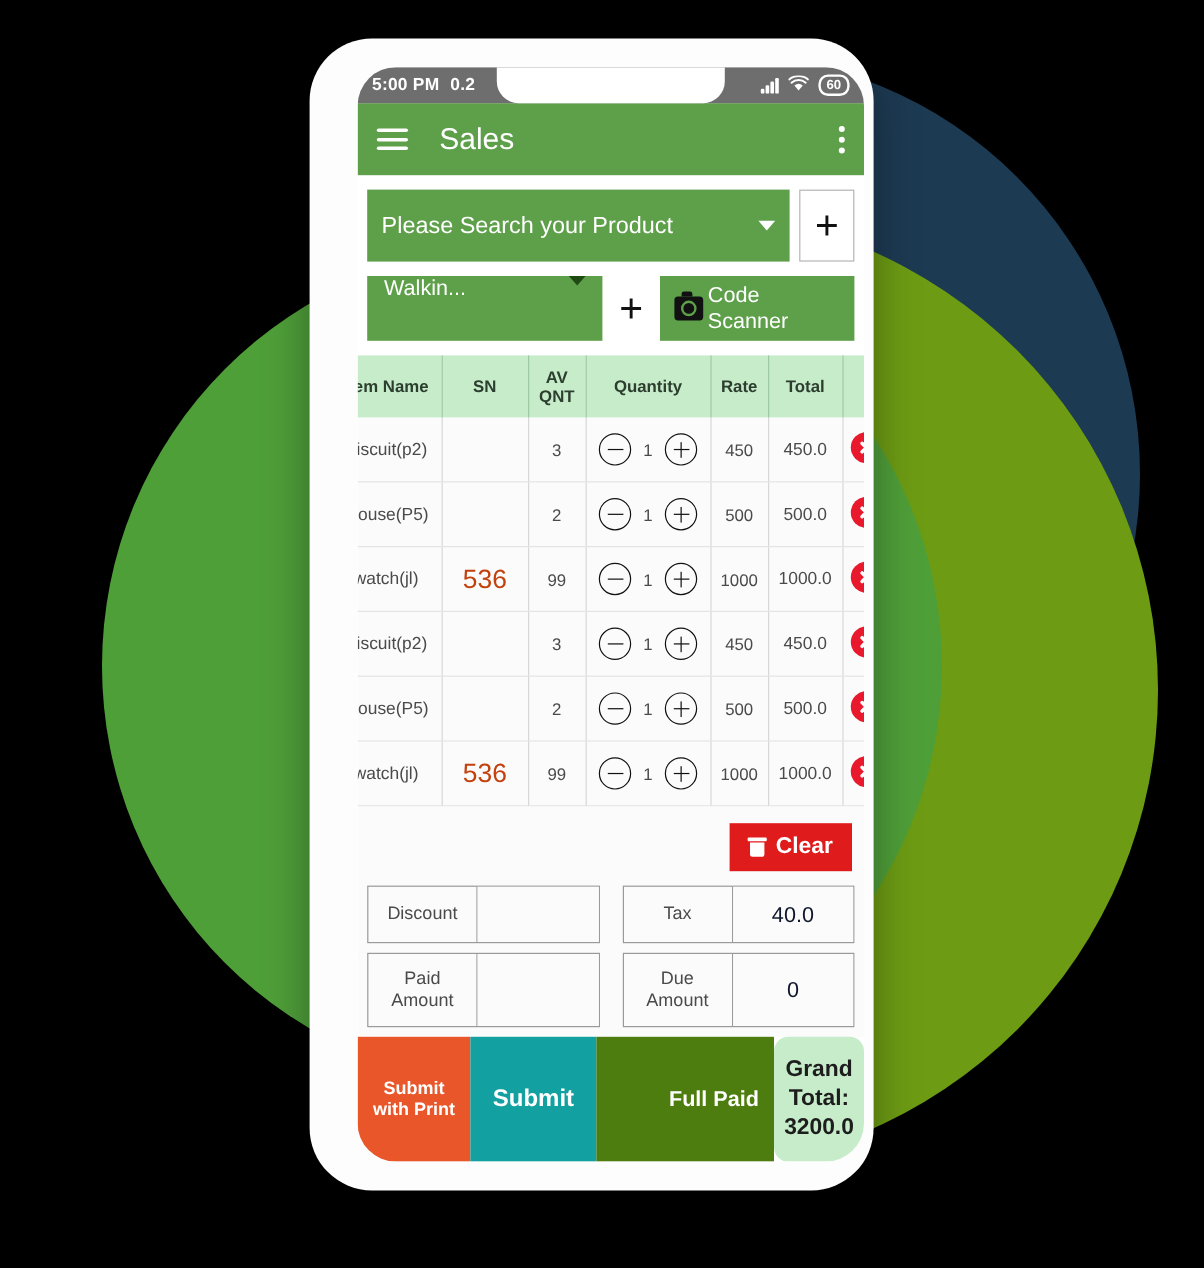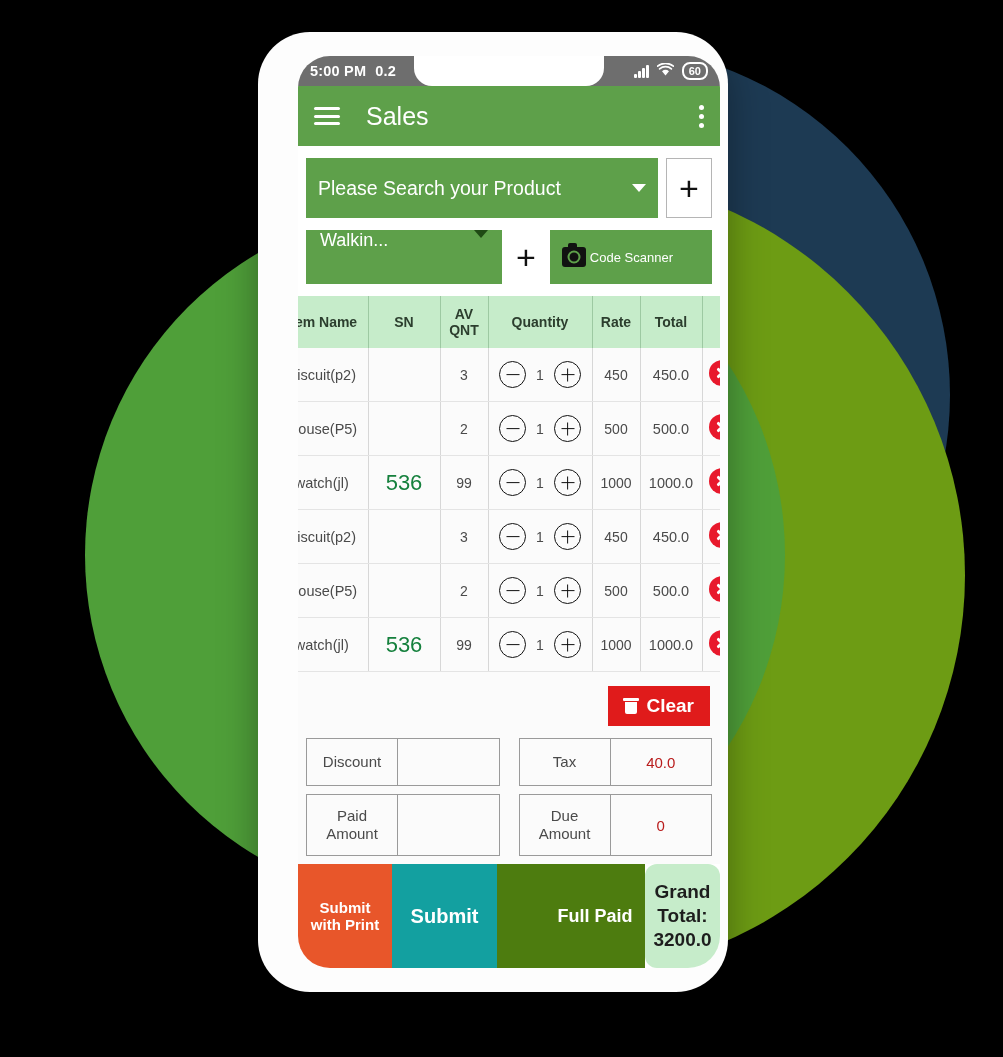--- a/index.html
+++ b/index.html
@@ -199,21 +199,21 @@
   }
   #code-scanner-button {
     flex: 1;
     background: #5ea04a;
     color: #ffffff;
     height: 54px;
     display: flex;
     align-items: center;
     gap: 4px;
     padding: 0 12px;
-    font-size: 13px;
+    font-size: 18px;
     cursor: pointer;
   }
   #camera-icon {
     width: 24px; height: 20px;
     background: #111;
     border-radius: 3px;
     position: relative;
     flex: none;
   }
   #camera-icon::before {
@@ -261,21 +261,21 @@
     height: 24px;
   }
   .col-item { width: 92px; }
   .col-sn { width: 72px; }
   .col-avqnt { width: 48px; }
   .col-qty { width: 104px; }
   .col-rate { width: 48px; }
   .col-total { width: 62px; }
   .col-del { width: 40px; border-right: none !important; }
   td.cell-item { text-align: center; font-size: 14.5px; white-space: nowrap; }
-  td.cell-sn { font-size: 22px; color:#15803d; }
+  td.cell-sn { font-size: 22px; color:#c2410c; }
   td.cell-total { font-size: 14.5px; }
   td.cell-del { background: #fbfbfb; border-right: none; }
 
   .qty-cell { display: flex; align-items: center; justify-content: center; gap: 9px;}
   .circ-btn {
     width: 25px; height: 25px;
     border: 1.6px solid #111;
     border-radius: 50%;
     position: relative;
     cursor: pointer;
@@ -346,22 +346,22 @@
     text-align:center;
     font-size: 15px;
     color: #4a4a4a;
     padding: 12px 2px;
     border-right: 1px solid #9a9a9a;
     line-height: 1.2;
   }
   .total-value {
     flex: 1;
     display:flex; align-items:center; justify-content:center;
-    font-size: 15px;
-    color: #b91c1c;
+    font-size: 18px;
+    color: #0f172a;
     min-height: 46px;
     background:#fbfbfb;
     cursor: text;
   }
 
   
   #action-bar {
     flex: 1;
     display: flex;
     align-items: stretch;

